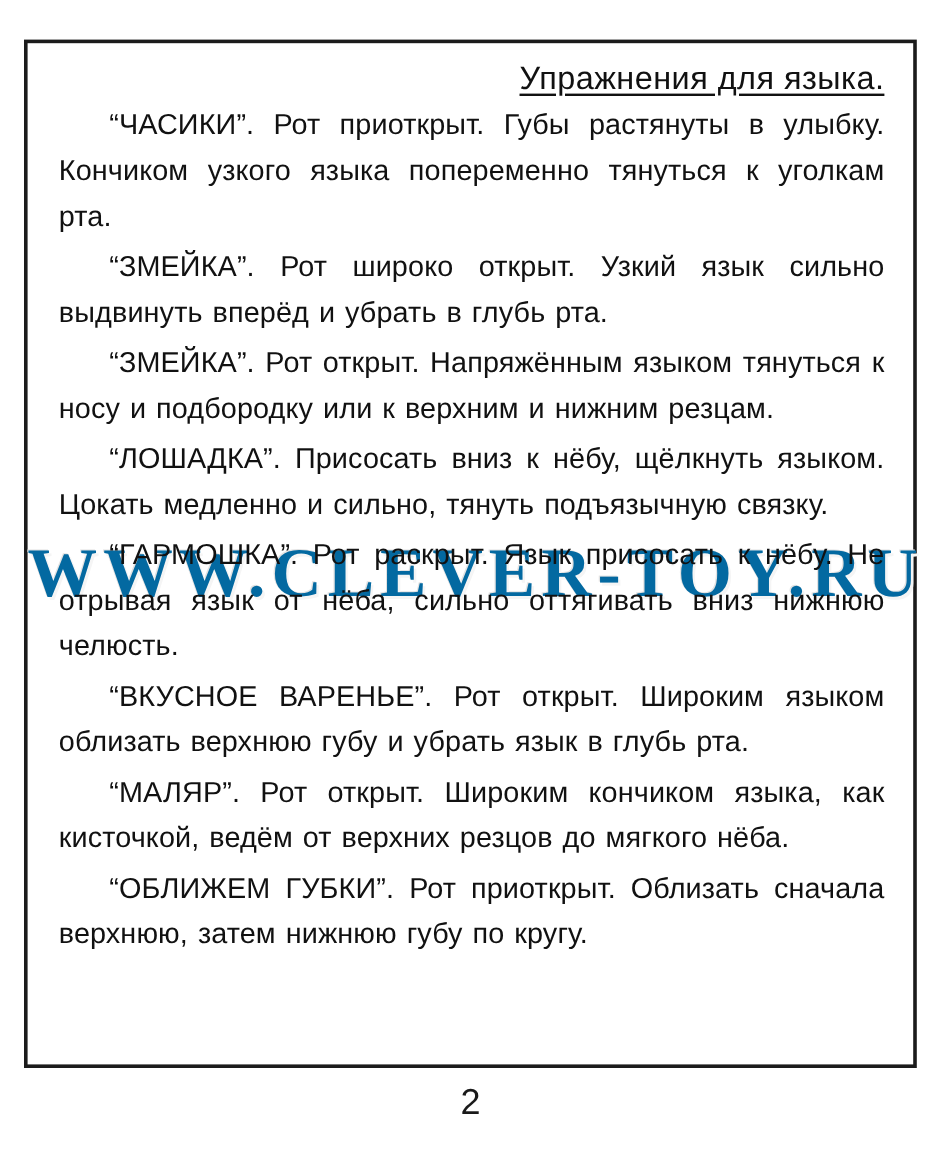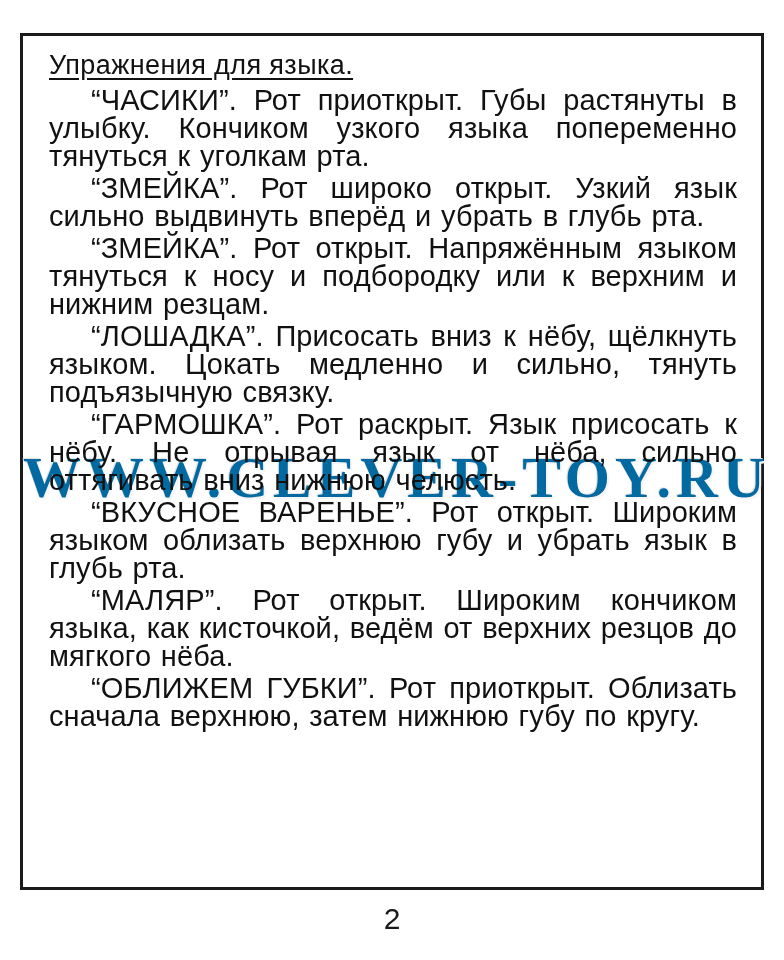--- a/index.html
+++ b/index.html
@@ -41,31 +41,31 @@
     user-select: none;
     font-family: Liberation Serif, serif;
   }
   .content {
     position: relative;
     z-index: 1;
     padding: 14px 24px 0 26px;
   }
   .doc-title {
     margin: 0 0 5px 0;
-    text-align: left;
+    text-align: right;
     font-size: 27px;
     font-weight: normal;
     text-decoration: underline;
     text-underline-offset: 4px;
     letter-spacing: 0.4px;
   }
   p.exercise {
     margin: 4px 0 0 0;
-    font-size: 29px;
-    line-height: 28px;
+    font-size: 24px;
+    line-height: 38px;
     text-align: justify;
     text-indent: 42px;
     word-spacing: 1.5px;
     letter-spacing: 0.1px;
   }
   .page-number {
     position: absolute;
     left: 0;
     right: 0;
     top: 902px;

